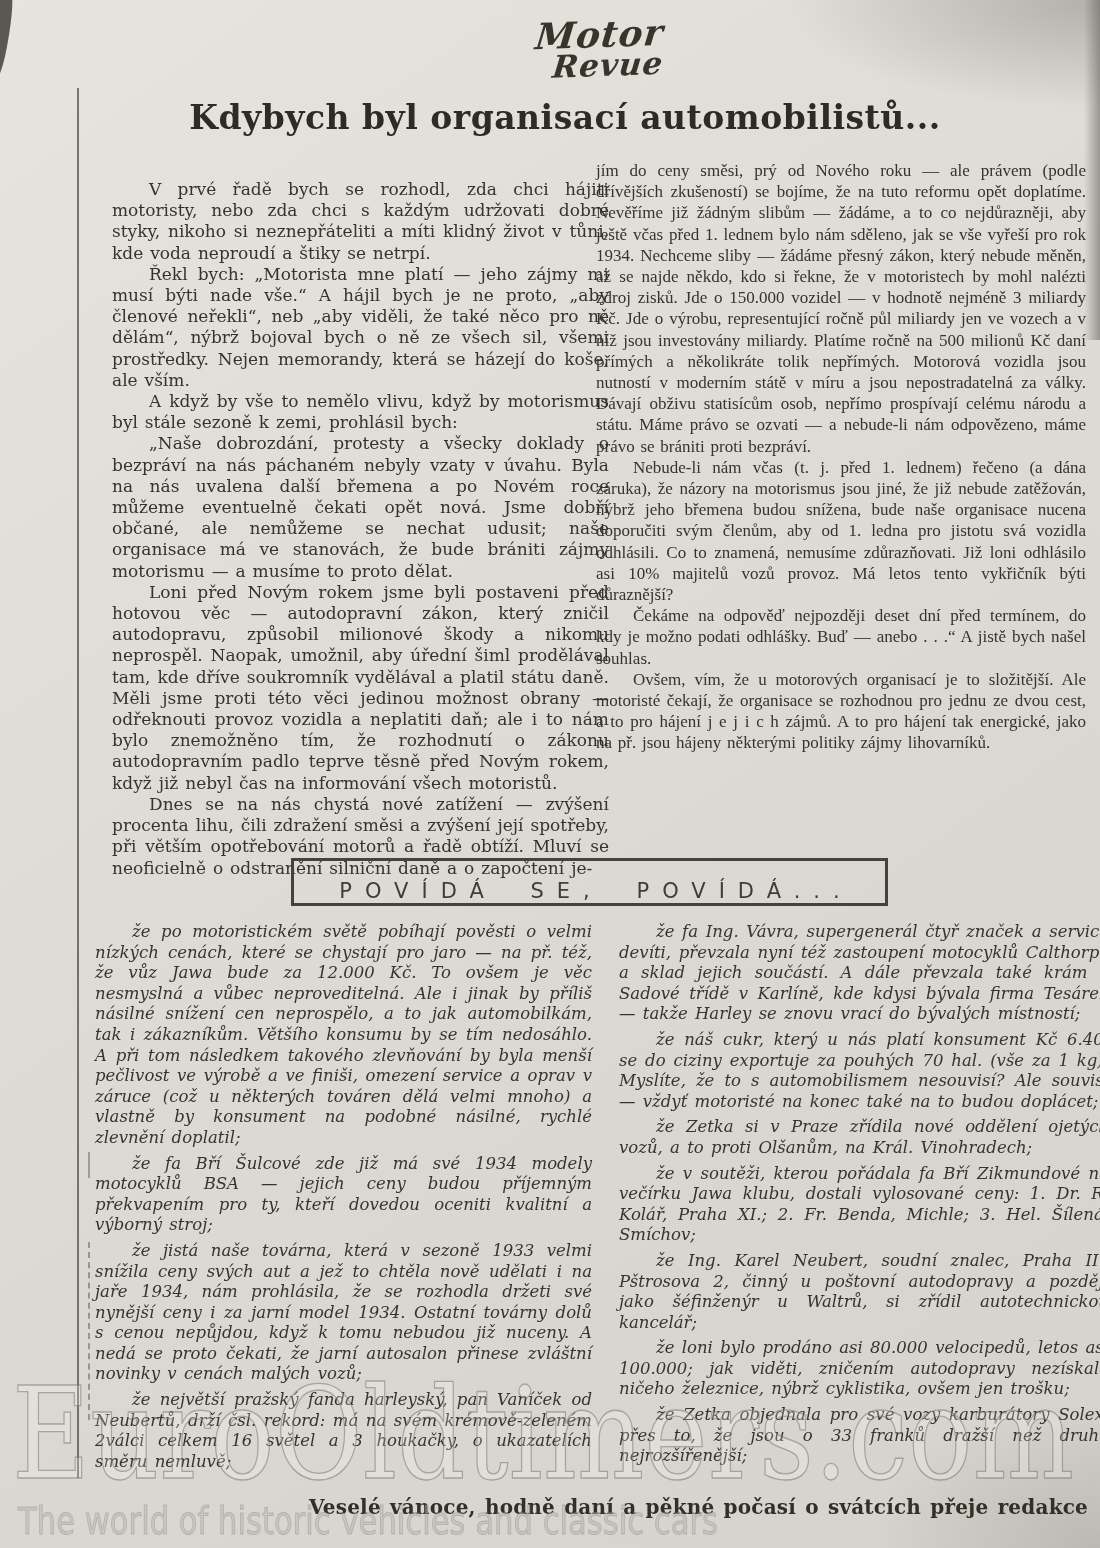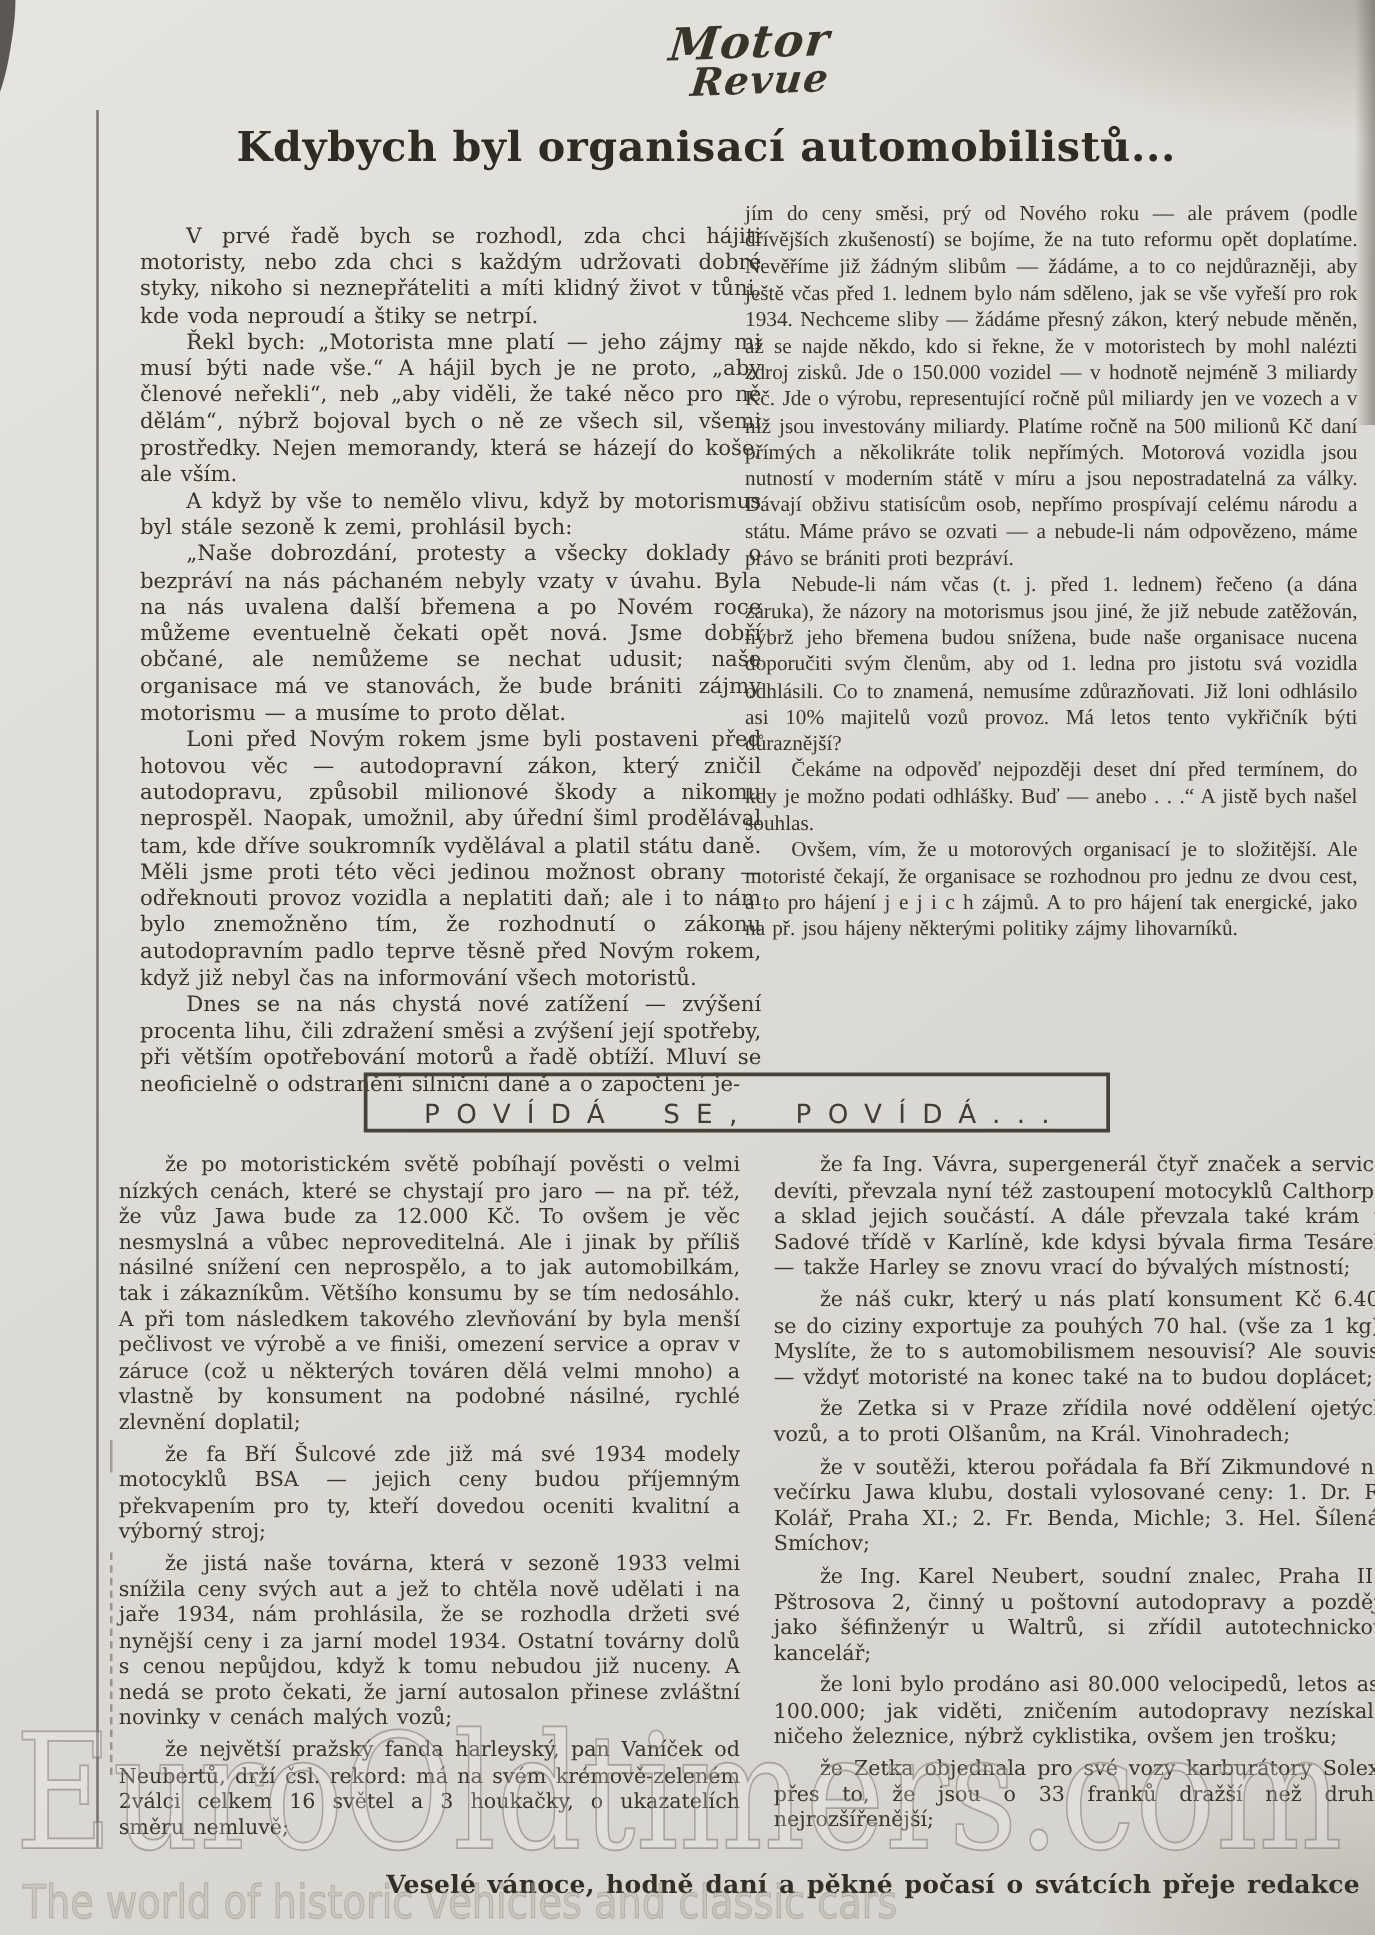--- a/index.html
+++ b/index.html
@@ -48,21 +48,21 @@
   }
   .gossip-box span{
     font-family:"DejaVu Sans",sans-serif;font-size:21px;color:#403d36;
     letter-spacing:13px;word-spacing:14px;white-space:nowrap;text-indent:13px;
   }
 
   
   .gossip-left{left:95px;top:922px;width:497px;}
   .gossip-right{left:603px;top:922px;width:490px;margin-left:16px;}
   .gossip-left p,.gossip-right p{
-    font-size:16.5px;line-height:20.6px;word-spacing:2px;
+    font-style:italic;font-size:16.5px;line-height:20.6px;word-spacing:2px;
     margin-bottom:5px;color:#38342c;
   }
 
   
   .page-number{position:absolute;left:95px;top:1578px;font-size:20px;font-weight:bold;color:#353128;}
   .footer-greeting{
     position:absolute;right:12px;top:1495px;white-space:nowrap;
     font-size:20px;font-weight:bold;color:#332f27;letter-spacing:.2px;word-spacing:2px;
   }
 

